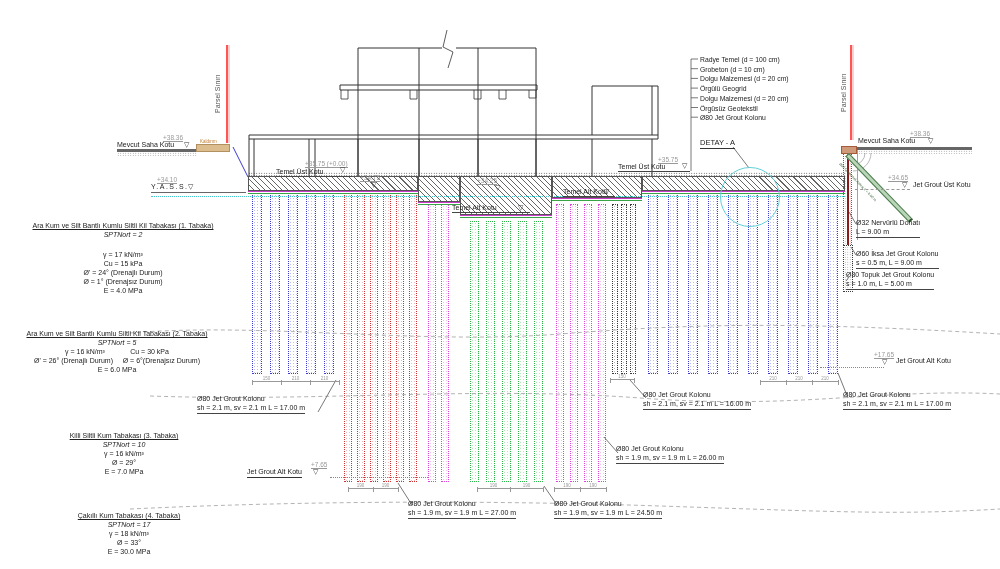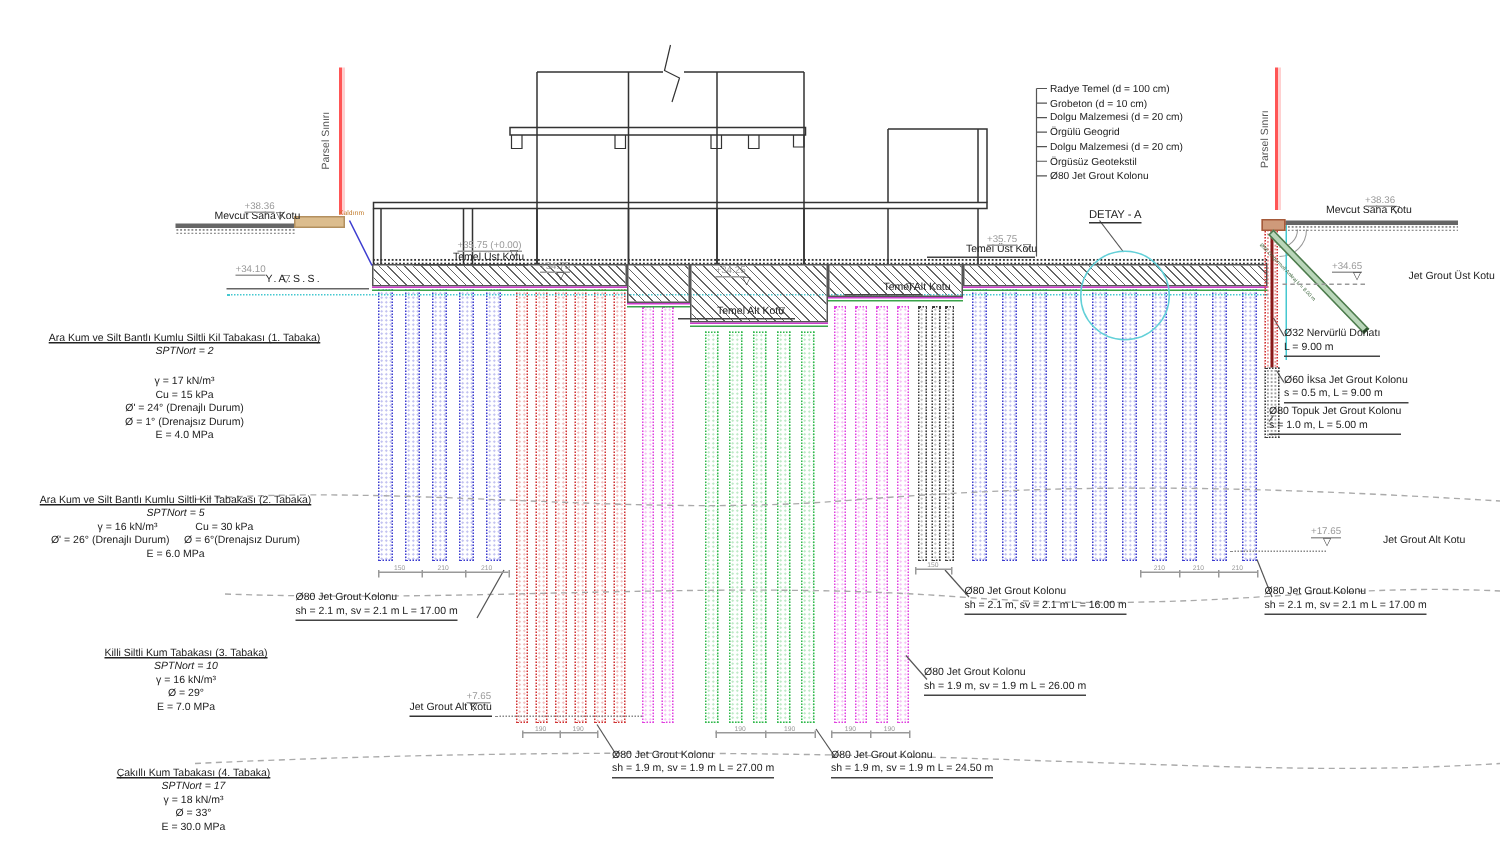--- a/index.html
+++ b/index.html
@@ -1,19 +1,19 @@
 <!DOCTYPE html>
 <html><head>
 <meta charset="utf-8">
 <style>
   html,body{margin:0;padding:0;background:#fff;}
   #sheet{position:relative;width:1000px;height:569px;background:#fff;overflow:hidden;
          font-family:"Liberation Sans",sans-serif;color:#222;}
   .abs{position:absolute;}
-  .lbl{position:absolute;font-size:7px;line-height:8px;color:#222;white-space:nowrap;margin-left:26px;}
+  .lbl{position:absolute;font-size:7px;line-height:8px;color:#222;white-space:nowrap;}
   .elev{position:absolute;font-size:6.5px;color:#999;border-bottom:1px solid #999;white-space:nowrap;}
   .tri{position:absolute;font-size:7px;color:#333;line-height:7px;}
   .rule{position:absolute;background:#444;height:1px;}
   .dotline{position:absolute;border-top:1px dotted #888;height:0;}
   .dashline{position:absolute;border-top:1px dashed #999;height:0;}
   .ulbl{border-bottom:1px solid #333;padding-bottom:1px;}
   .two-line{position:absolute;font-size:7px;line-height:8.5px;border-bottom:1px solid #444;
             padding-bottom:1px;white-space:nowrap;}
   .soil{position:absolute;text-align:center;font-size:7px;line-height:9px;color:#222;}
   .soil .t{font-size:7px;text-decoration:underline;white-space:nowrap;}

